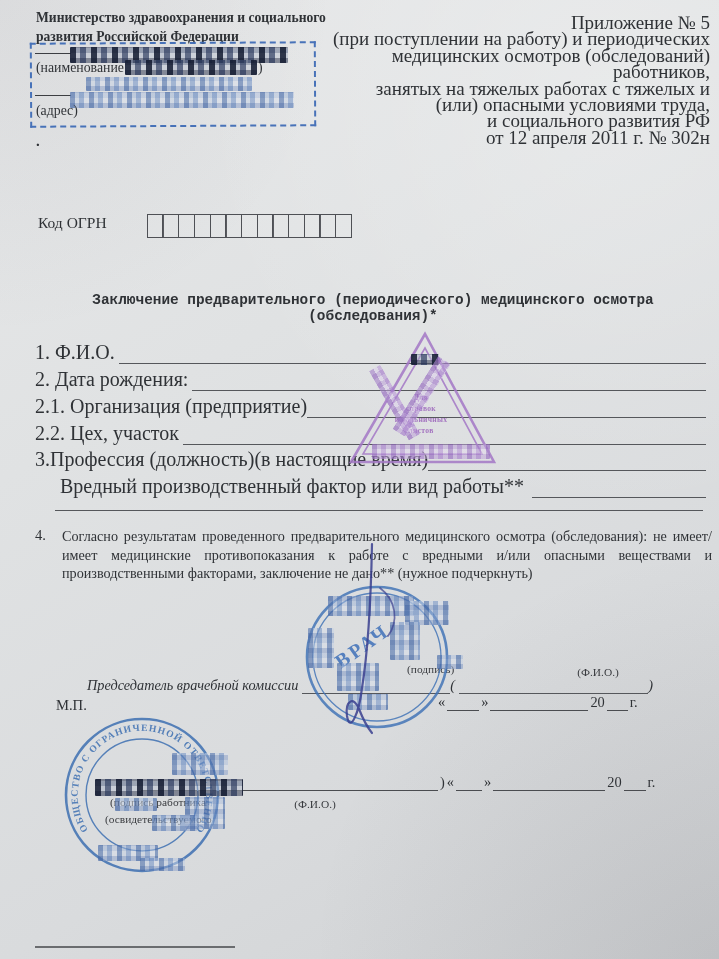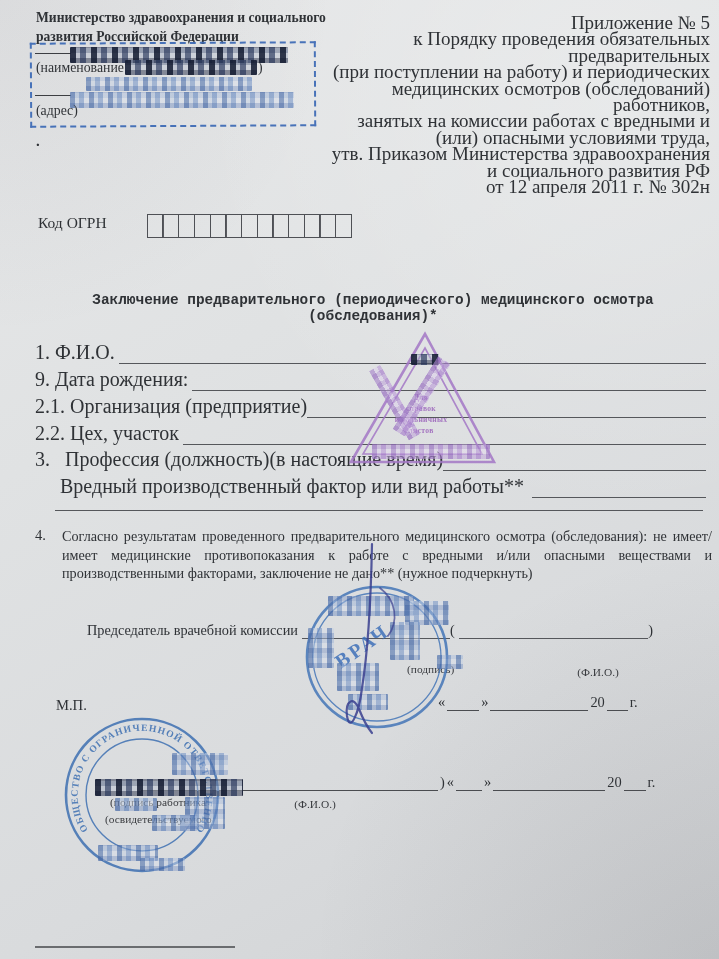--- a/index.html
+++ b/index.html
@@ -55,26 +55,24 @@
 
 <div class="page">
 
   <div class="abs hdr-left">
     <div>Министерство здравоохранения и социального</div>
     <div>развития Российской Федерации</div>
   </div>
 
   <div class="abs appendix">
     <div>Приложение № 5</div>
-    <div>к Порядку проведения обязательных предварительных</div>
     <div>(при поступлении на работу) и периодических</div>
     <div>медицинских осмотров (обследований) работников,</div>
-    <div>занятых на комиссии работах с вредными и</div>
+    <div>занятых на тяжелых работах с тяжелых и</div>
     <div>(или) опасными условиями труда,</div>
-    <div>утв. Приказом Министерства здравоохранения</div>
     <div>и социального развития РФ</div>
     <div>от 12 апреля 2011 г. № 302н</div>
   </div>
 
   <div class="abs org-box"></div>
   <div class="abs shortline" style="left:35px; top:53px; width:36px;"></div>
   <div class="abs mz mz-dark" style="left:70px; top:47px; width:218px; height:16px;"></div>
   <div class="abs box-label" style="left:36px; top:60px;">(наименование</div>
   <div class="abs mz mz-dark" style="left:125px; top:60px; width:132px; height:15px;"></div>
   <div class="abs box-label" style="left:258px; top:60px;">)</div>
@@ -102,46 +100,46 @@
       <div class="ogrn-cell"></div>
     </div>
 
   <div class="abs title">Заключение предварительного (периодического) медицинского осмотра (обследования)*</div>
 
   <div class="abs frow" style="left:35px; top:341px; width:671px;">
     <span class="lbl">1. Ф.И.О.</span>
     <span class="fill"></span>
   </div>
   <div class="abs frow" style="left:35px; top:368px; width:671px;">
-    <span class="lbl">9. Дата рождения:</span>
+    <span class="lbl">2. Дата рождения:</span>
     <span class="fill"></span>
   </div>
   <div class="abs frow" style="left:35px; top:395px; width:671px;">
     <span class="lbl">2.1. Организация (предприятие)</span>
     <span class="fill" style="margin-left:0;"></span>
   </div>
   <div class="abs frow" style="left:35px; top:422px; width:671px;">
     <span class="lbl">2.2. Цех, участок</span>
     <span class="fill"></span>
   </div>
   <div class="abs frow" style="left:35px; top:448px; width:671px;">
     <span class="lbl">3.</span>
-    <span class="lbl" style="margin-left:15px;">Профессия (должность)(в настоящие время)</span>
+    <span class="lbl" style="">Профессия (должность)(в настоящие время)</span>
     <span class="fill" style="margin-left:0;"></span>
   </div>
   <div class="abs frow" style="left:60px; top:475px; width:646px;">
     <span class="lbl">Вредный производственный фактор или вид работы**</span>
     <span class="fill nomargin"></span>
   </div>
   <div class="abs lineonly" style="left:55px; top:510px; width:648px;"></div>
 
   <div class="abs item4-num">4.</div>
   <div class="abs item4-text">Согласно результатам проведенного предварительного медицинского осмотра (обследования): не имеет/имеет медицинские противопоказания к работе с вредными и/или опасными веществами и производственными факторами, заключение не дано** (нужное подчеркнуть)</div>
 
-  <div class="abs frow" style="left:87px; top:621px; width:566px; font-size:14.3px;">
+  <div class="abs frow" style="left:87px; top:676px; width:566px; font-size:14.3px;font-style:italic;">
     <span class="lbl">Председатель врачебной комиссии</span>
     <span class="fill" style="max-width:148px;"></span>
     <span class="lbl">(</span>
     <span class="fill"></span>
     <span class="lbl">)</span>
   </div>
   <div class="abs caption" style="left:407px; top:663px;">(подпись)</div>
   <div class="abs caption" style="left:548px; top:666px; width:100px; text-align:center;">(Ф.И.О.)</div>
 
   <div class="abs" style="left:56px; top:697px; font-size:14.6px;">М.П.</div>

